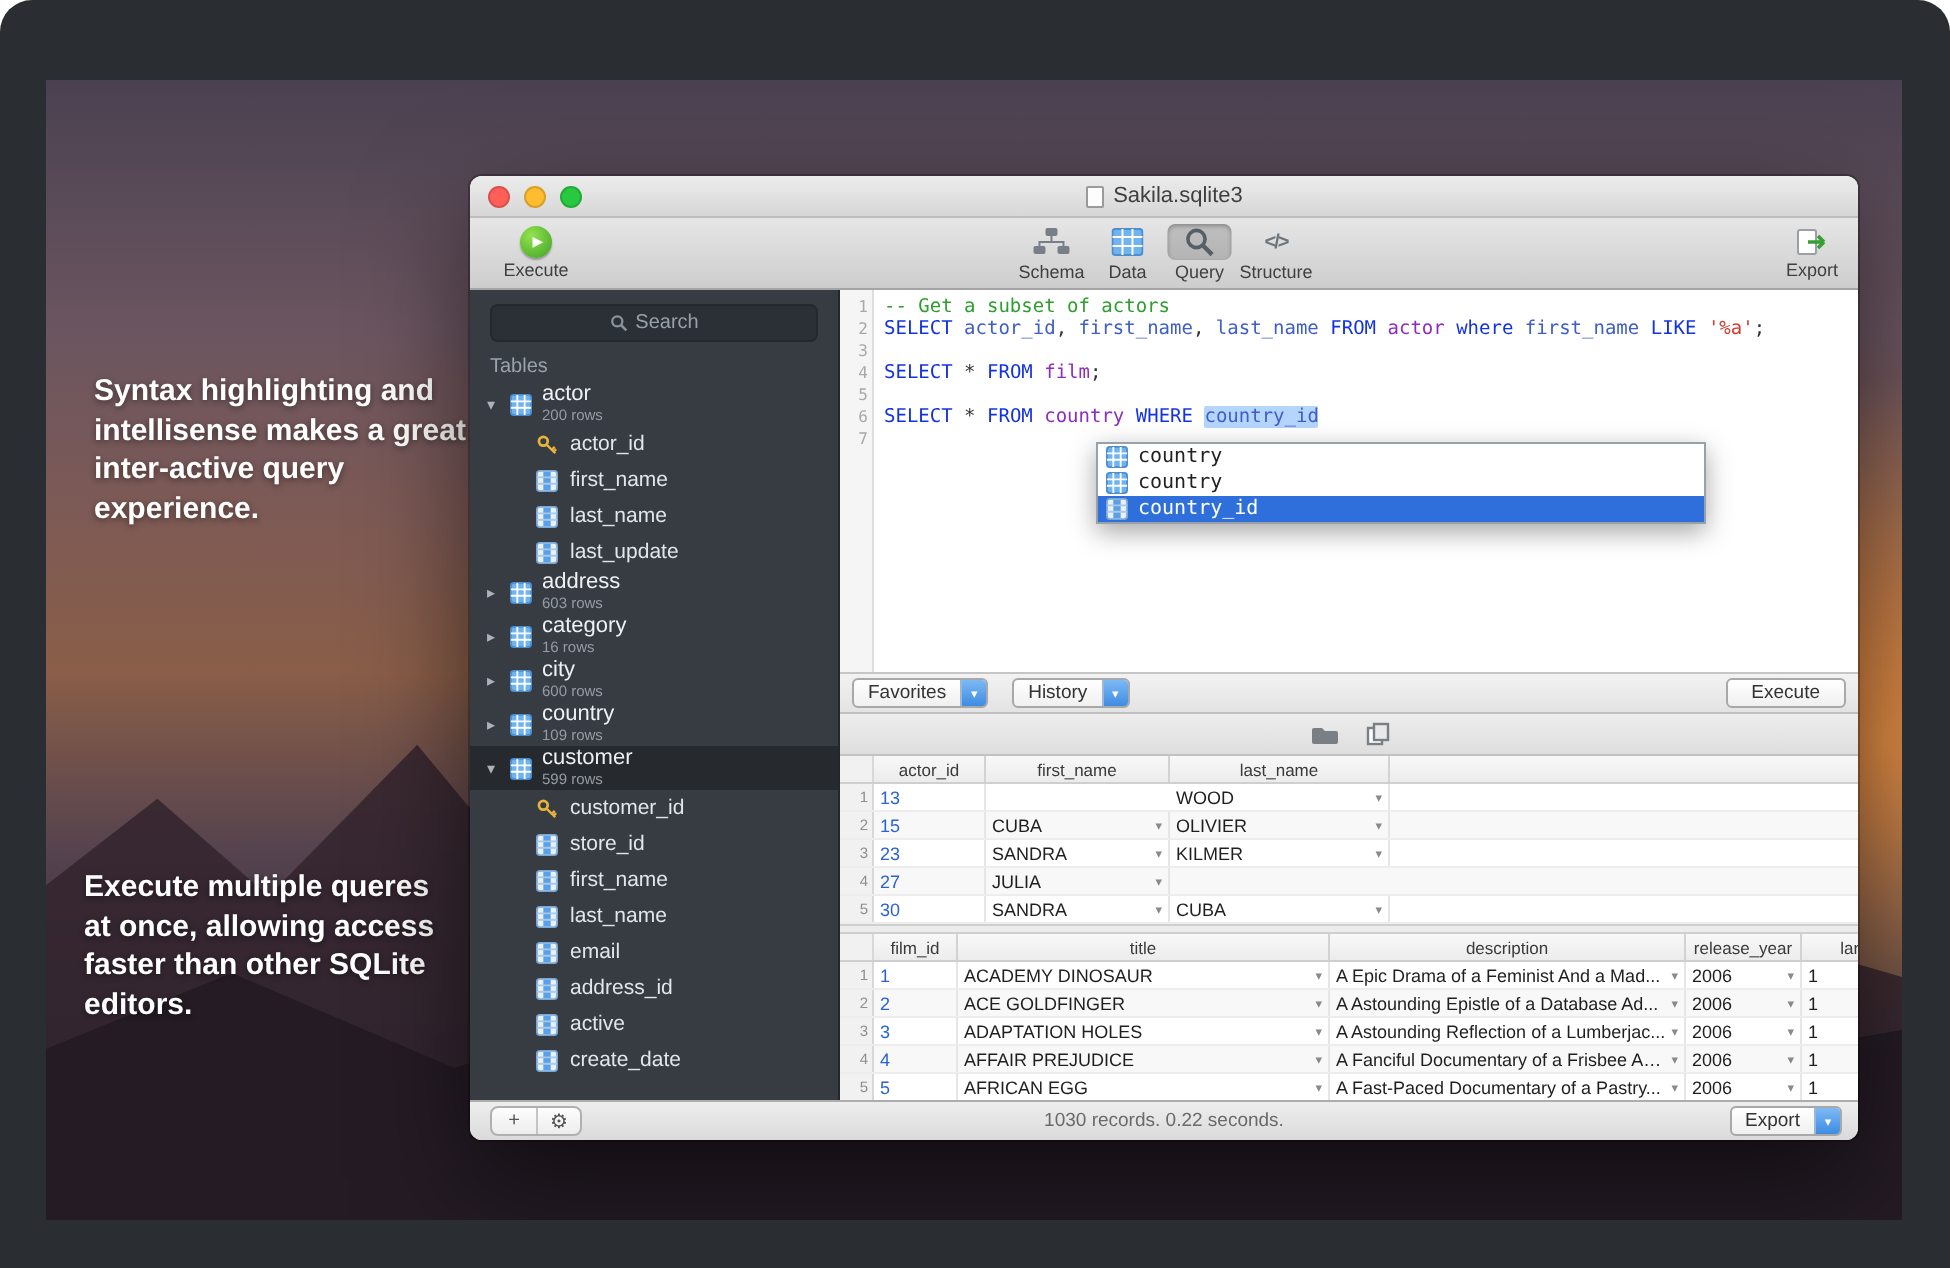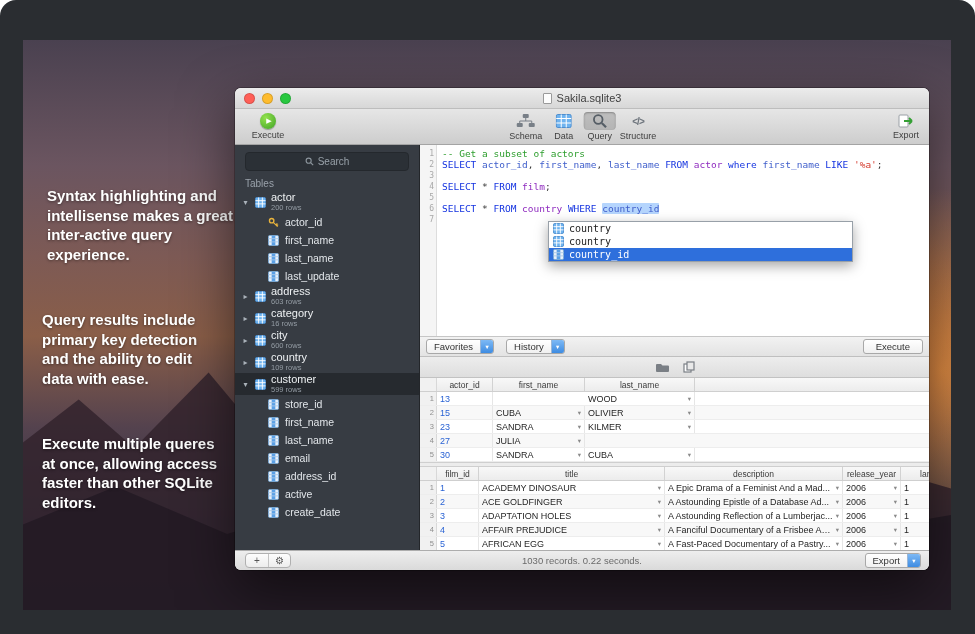--- a/index.html
+++ b/index.html
@@ -107,24 +107,20 @@
 <body>
 
 <div class="bezel">
   <div class="screen">
     <div class="mtn-a"></div>
     <div class="mtn-b"></div>
     <div class="promo" id="promo1">Syntax highlighting and
 intellisense makes a great
 inter-active query
 experience.</div>
-    <div class="promo" id="promo2">Query results include
-primary key detection
-and the ability to edit
-data with ease.</div>
     <div class="promo" id="promo3">Execute multiple queres
 at once, allowing access
 faster than other SQLite
 editors.</div>
 
     <div class="window">
       <div class="titlebar">
         <div class="lights">
           <span class="light red"></span>
           <span class="light yellow"></span>
@@ -315,20 +311,29 @@
                   </svg>
                 </span>
                 <div class="nstack">
                   <div class="tname">customer</div>
                   <div class="tcount">599 rows</div>
                 </div>
               </div>
               <div class="crow">
                 <span class="icon">
                   <svg width="11" height="11" viewBox="0 0 12 12">
+                    <circle cx="4" cy="4" r="2.4" fill="none" stroke="#e8b33c" stroke-width="1.5"></circle>
+                    <path d="M5.8 5.8L10.5 10.5M8.6 8.6L10.2 7M9.6 9.6L11 8.3" stroke="#e8b33c" stroke-width="1.3"></path>
+                  </svg>
+                </span>
+                <span class="cname">customer_id</span>
+              </div>
+              <div class="crow">
+                <span class="icon">
+                  <svg width="11" height="11" viewBox="0 0 12 12">
                     <rect x="0.5" y="0.5" width="11" height="11" rx="1.5" fill="#e8f1fb" stroke="#7aa8d4"></rect>
                     <rect x="4" y="1" width="4" height="10" fill="#5aa0e6"></rect>
                     <path d="M0.5 4H11.5M0.5 7.5H11.5" stroke="#aac8e8" stroke-width="1"></path>
                   </svg>
                 </span>
                 <span class="cname">store_id</span>
               </div>
               <div class="crow">
                 <span class="icon">
                   <svg width="11" height="11" viewBox="0 0 12 12">

